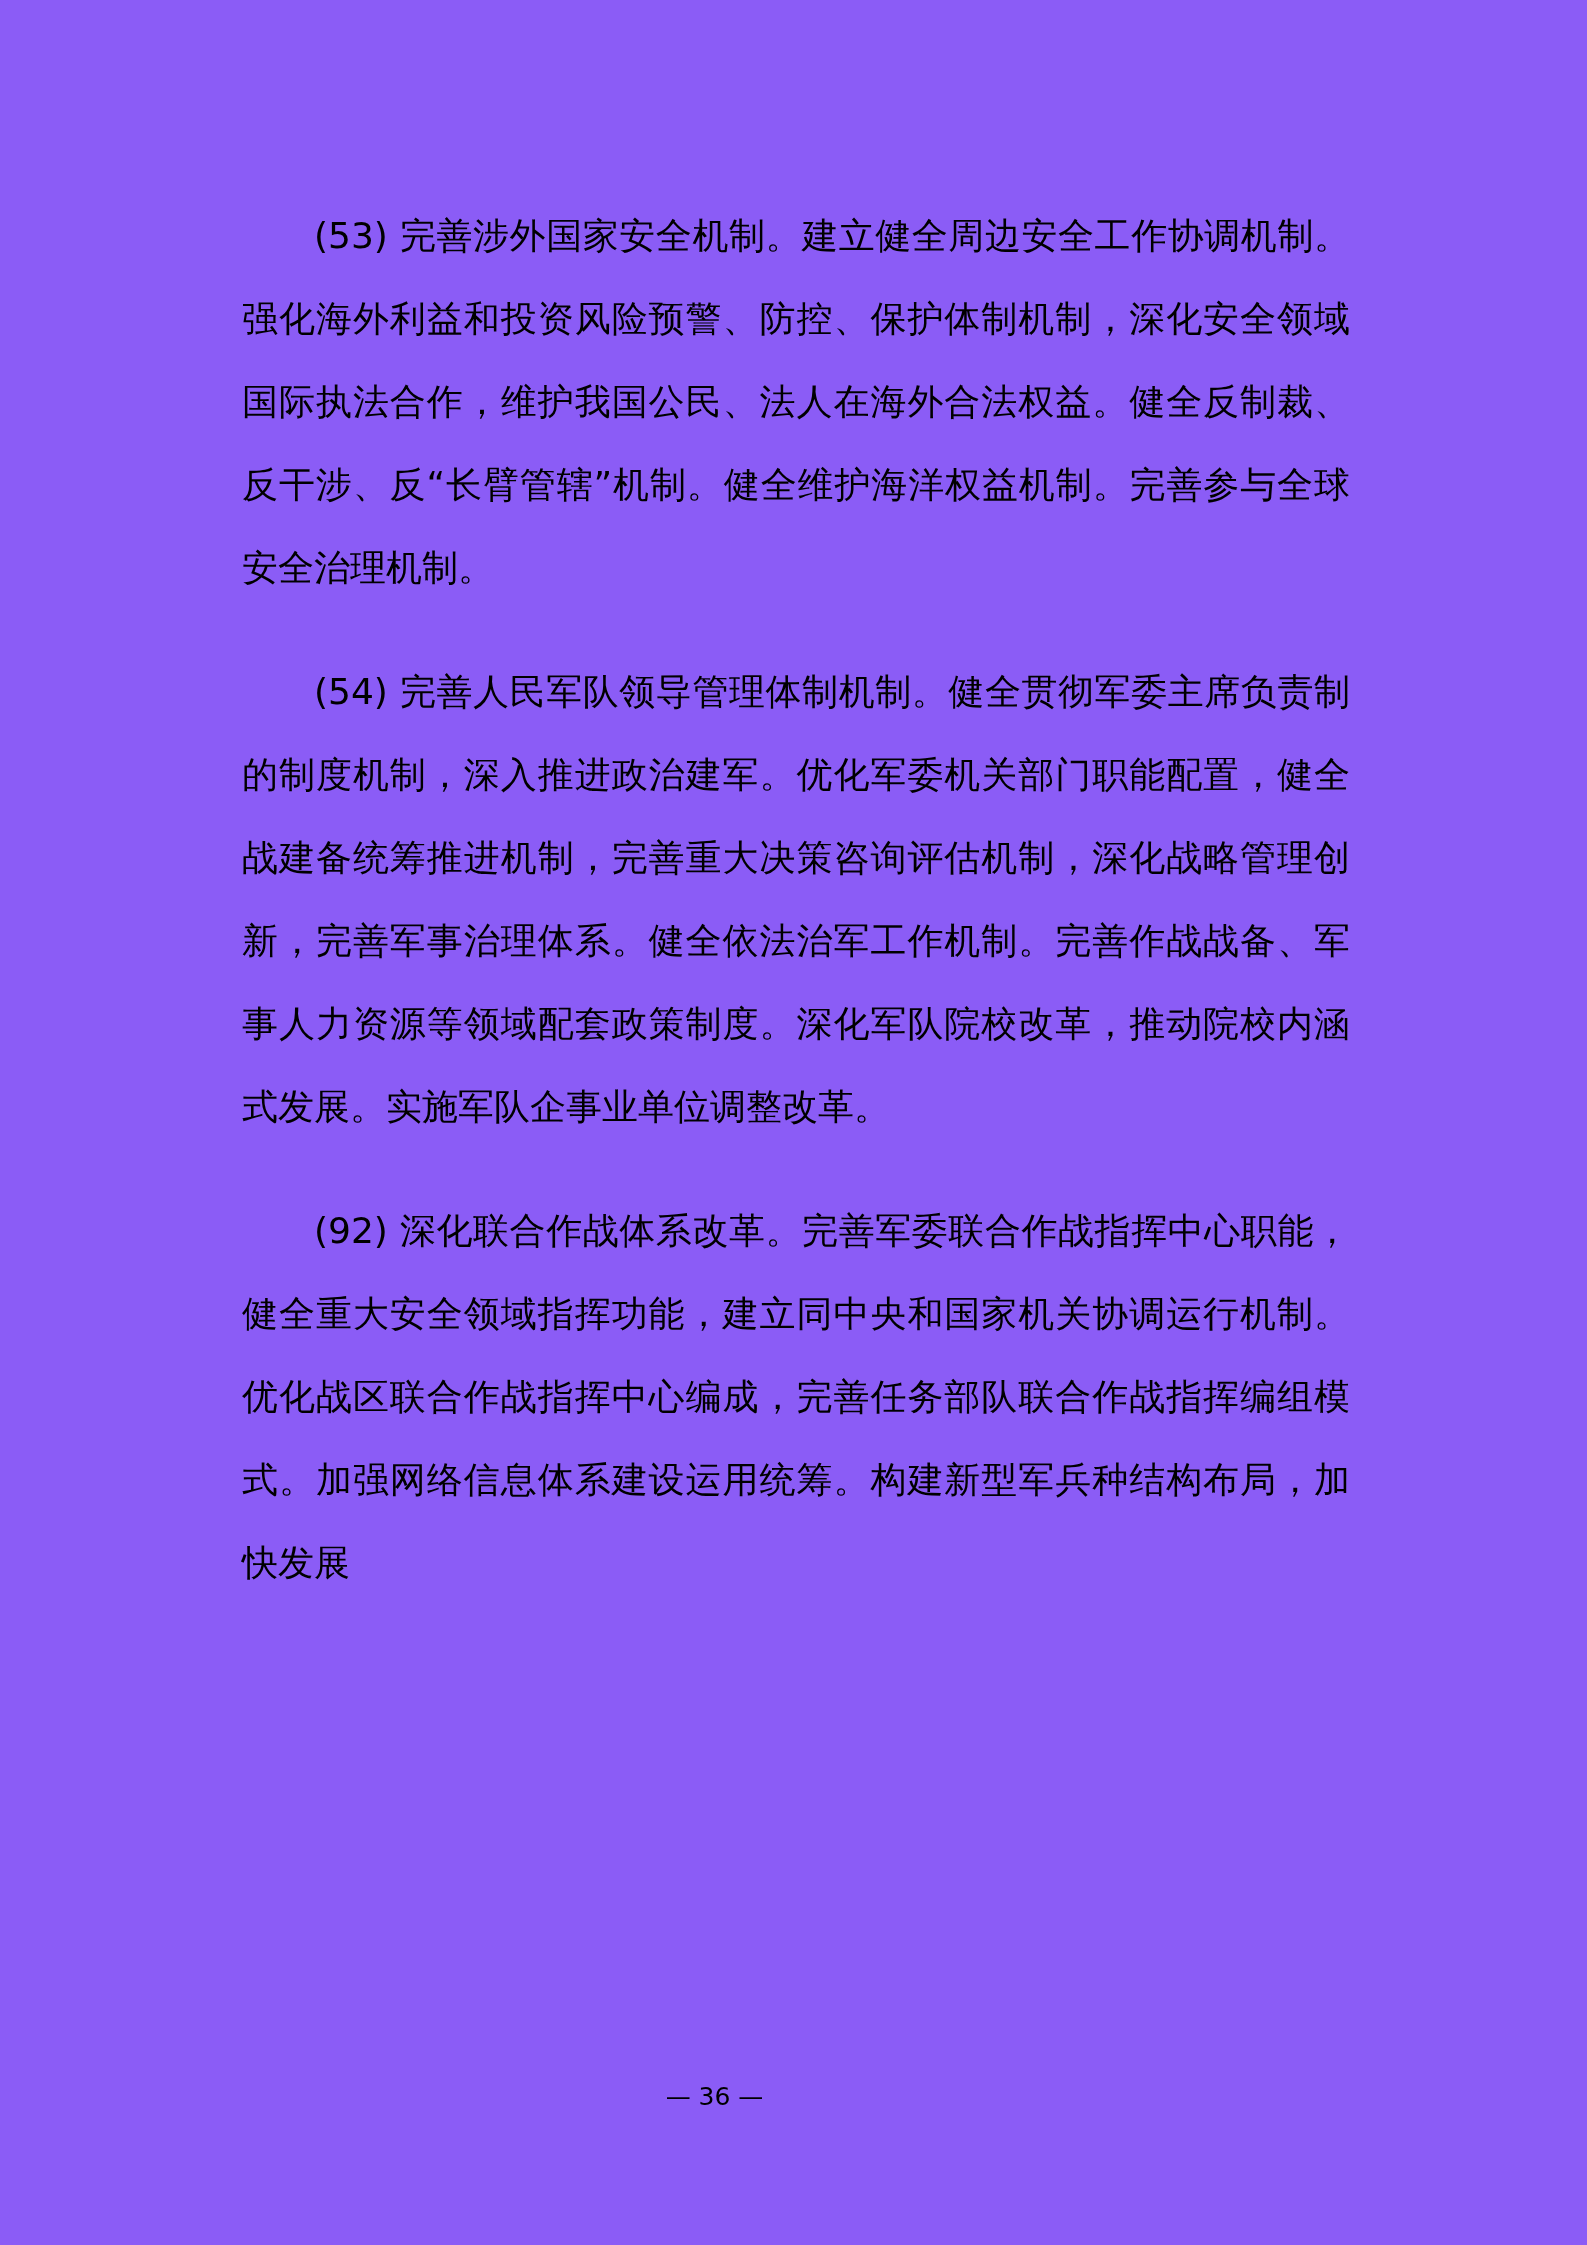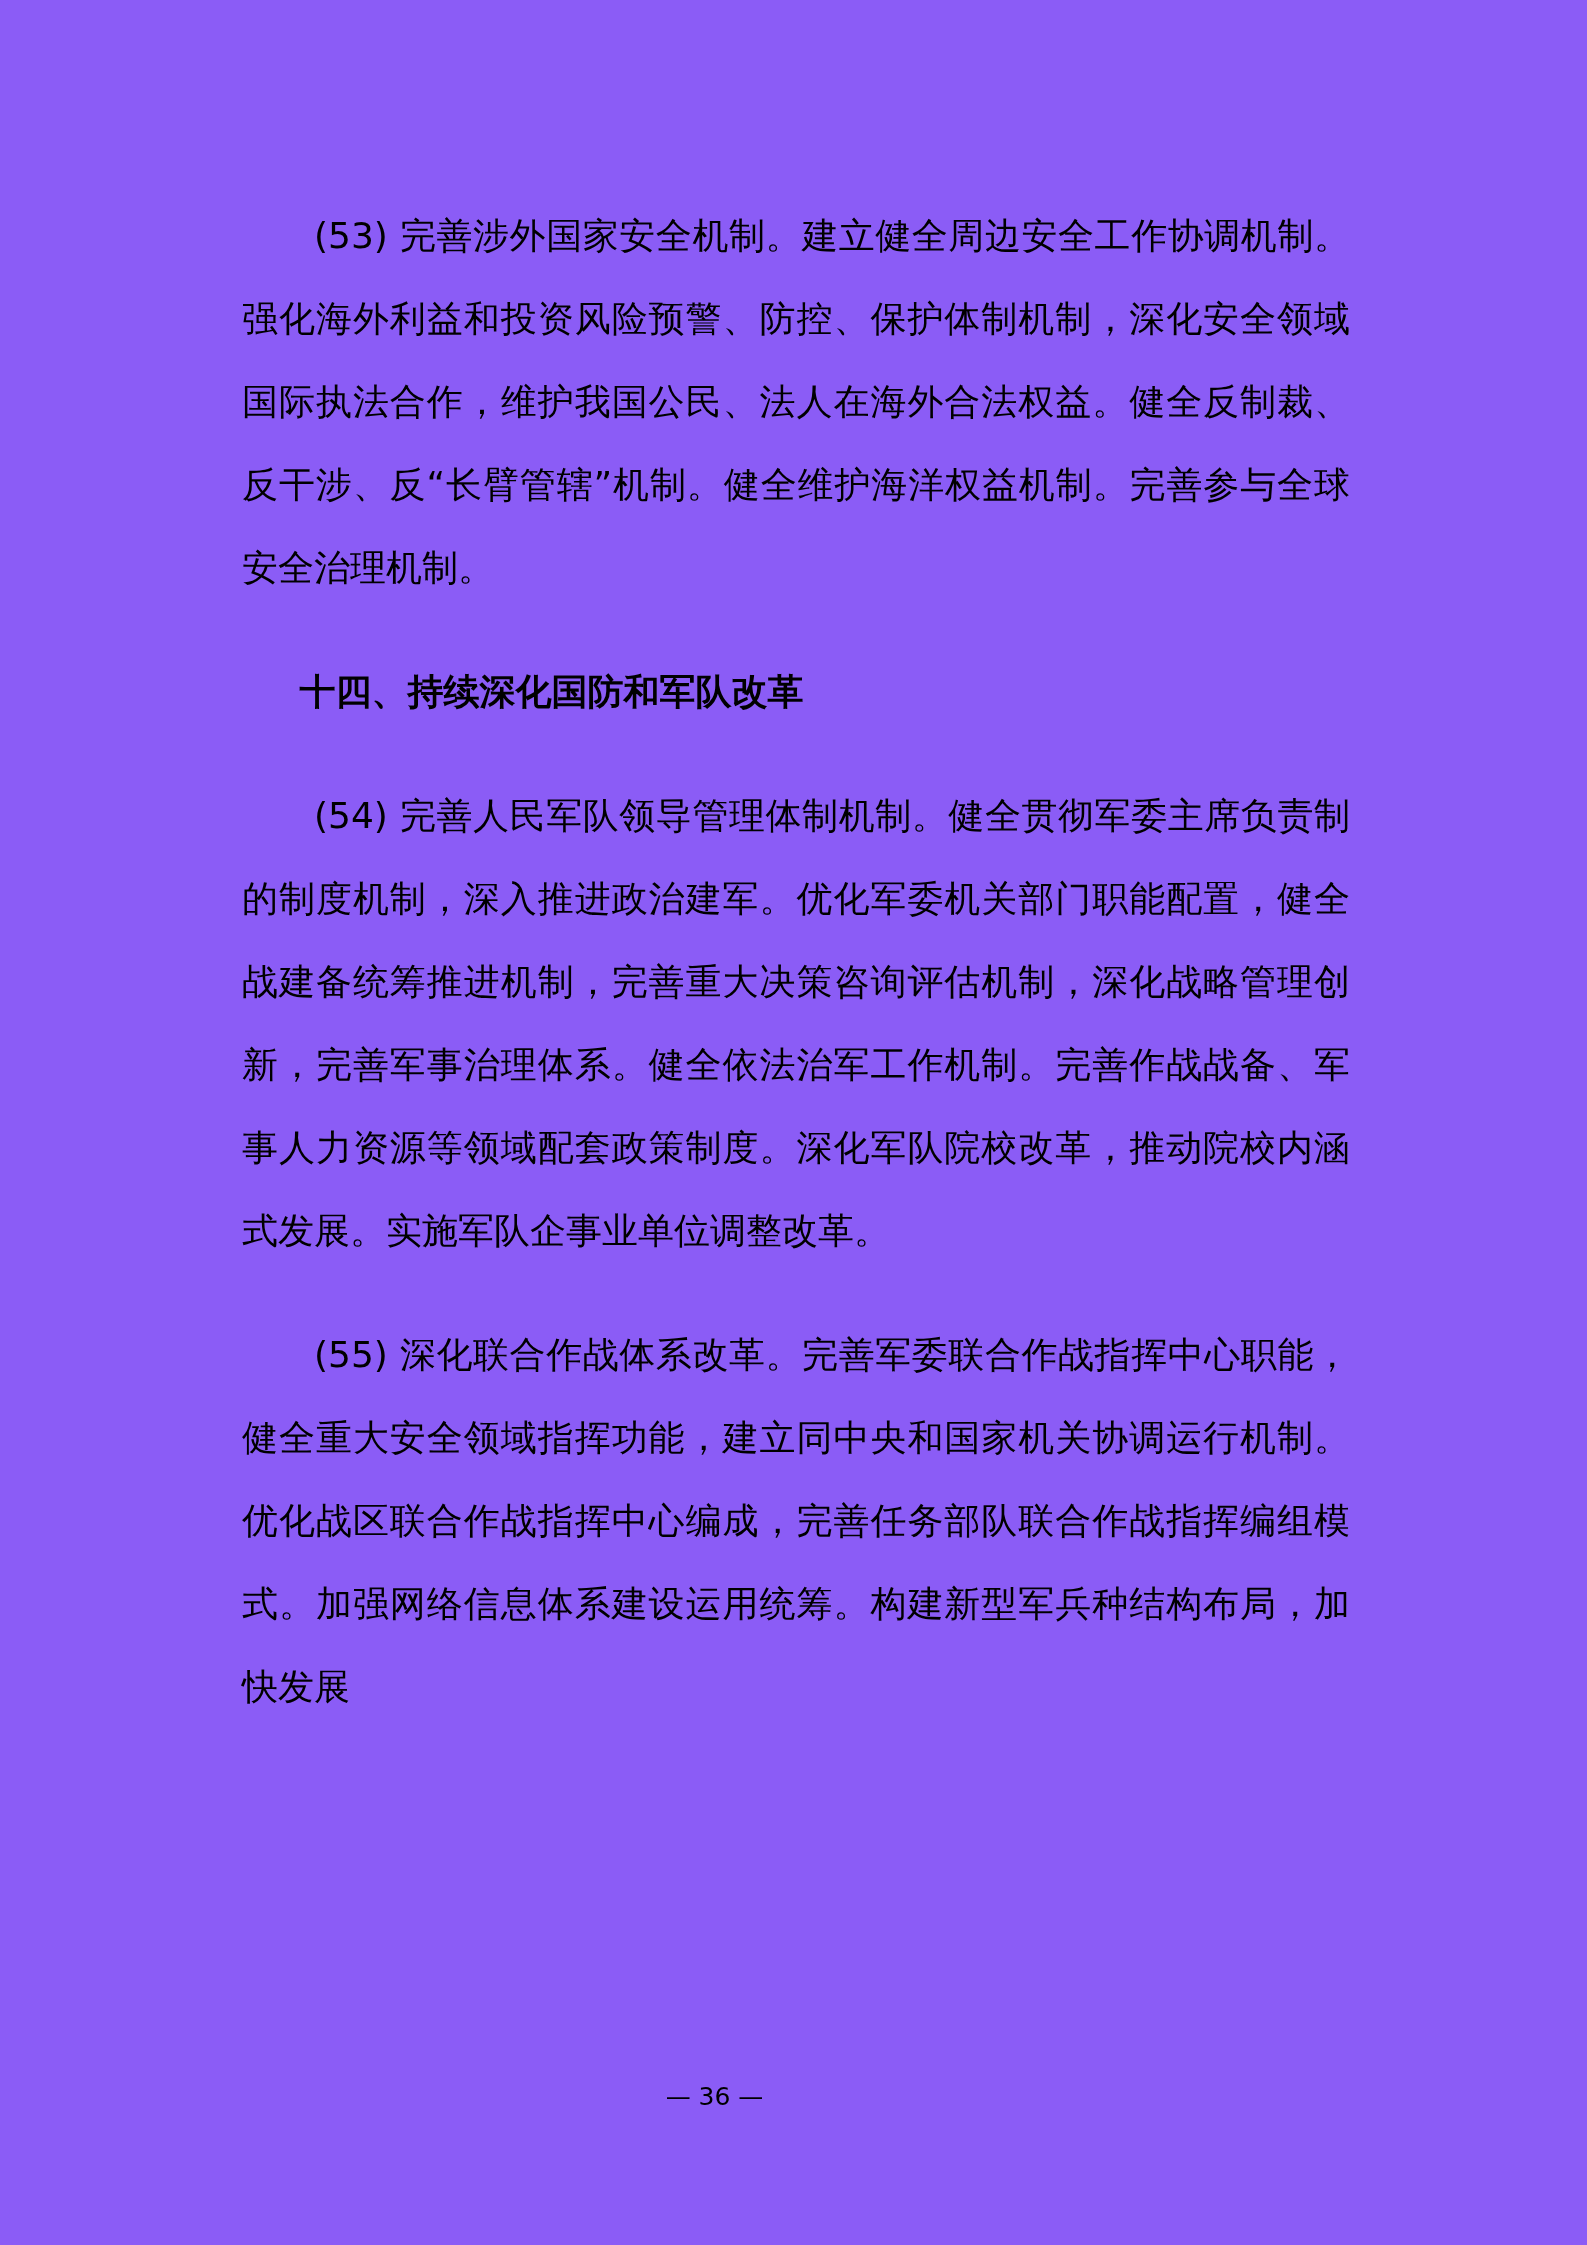--- a/index.html
+++ b/index.html
@@ -63,24 +63,23 @@
 </style>
 </head>
 <body>
 
 <div class="page">
 
   <div class="content">
 
     <p class="body-para">(53) 完善涉外国家安全机制。建立健全周边安全工作协调机制。强化海外利益和投资风险预警、防控、保护体制机制，深化安全领域国际执法合作，维护我国公民、法人在海外合法权益。健全反制裁、反干涉、反“长臂管辖”机制。健全维护海洋权益机制。完善参与全球安全治理机制。</p>
 
-    <h2 class="section-heading">十四、持续深化国防和军队改革</h2>
 
 
     <p class="body-para">(54) 完善人民军队领导管理体制机制。健全贯彻军委主席负责制的制度机制，深入推进政治建军。优化军委机关部门职能配置，健全战建备统筹推进机制，完善重大决策咨询评估机制，深化战略管理创新，完善军事治理体系。健全依法治军工作机制。完善作战战备、军事人力资源等领域配套政策制度。深化军队院校改革，推动院校内涵式发展。实施军队企事业单位调整改革。</p>
 
-    <p class="body-para">(55) 深化联合作战体系改革。完善军委联合作战指挥中心职能，健全重大安全领域指挥功能，建立同中央和国家机关协调运行机制。优化战区联合作战指挥中心编成，完善任务部队联合作战指挥编组模式。加强网络信息体系建设运用统筹。构建新型军兵种结构布局，加快发展</p>
+    <p class="body-para">(92) 深化联合作战体系改革。完善军委联合作战指挥中心职能，健全重大安全领域指挥功能，建立同中央和国家机关协调运行机制。优化战区联合作战指挥中心编成，完善任务部队联合作战指挥编组模式。加强网络信息体系建设运用统筹。构建新型军兵种结构布局，加快发展</p>
 
   </div>
 
   <div class="page-footer">— 36 —</div>
 
 </div>
 
 </body></html>

